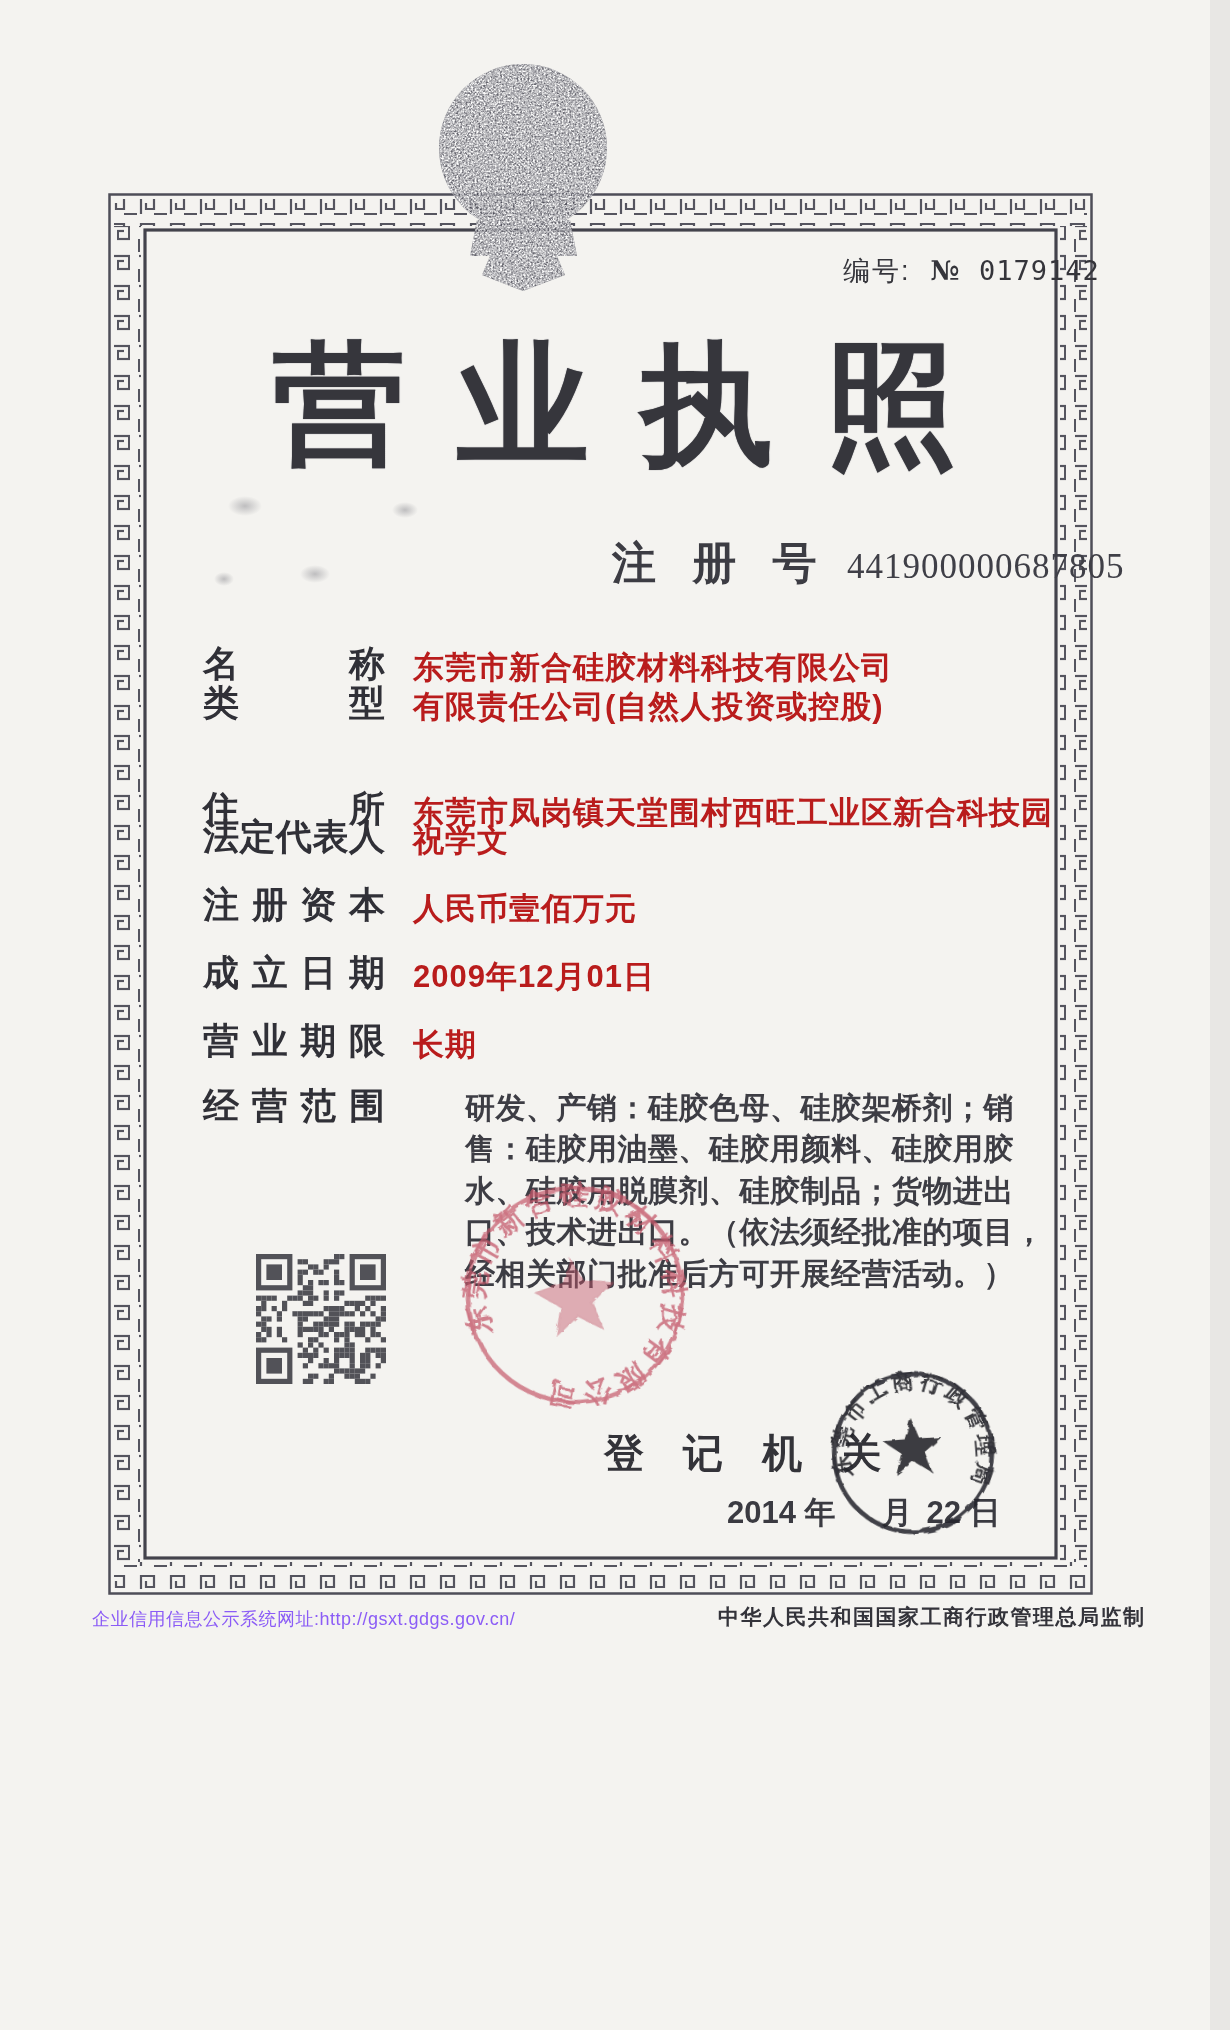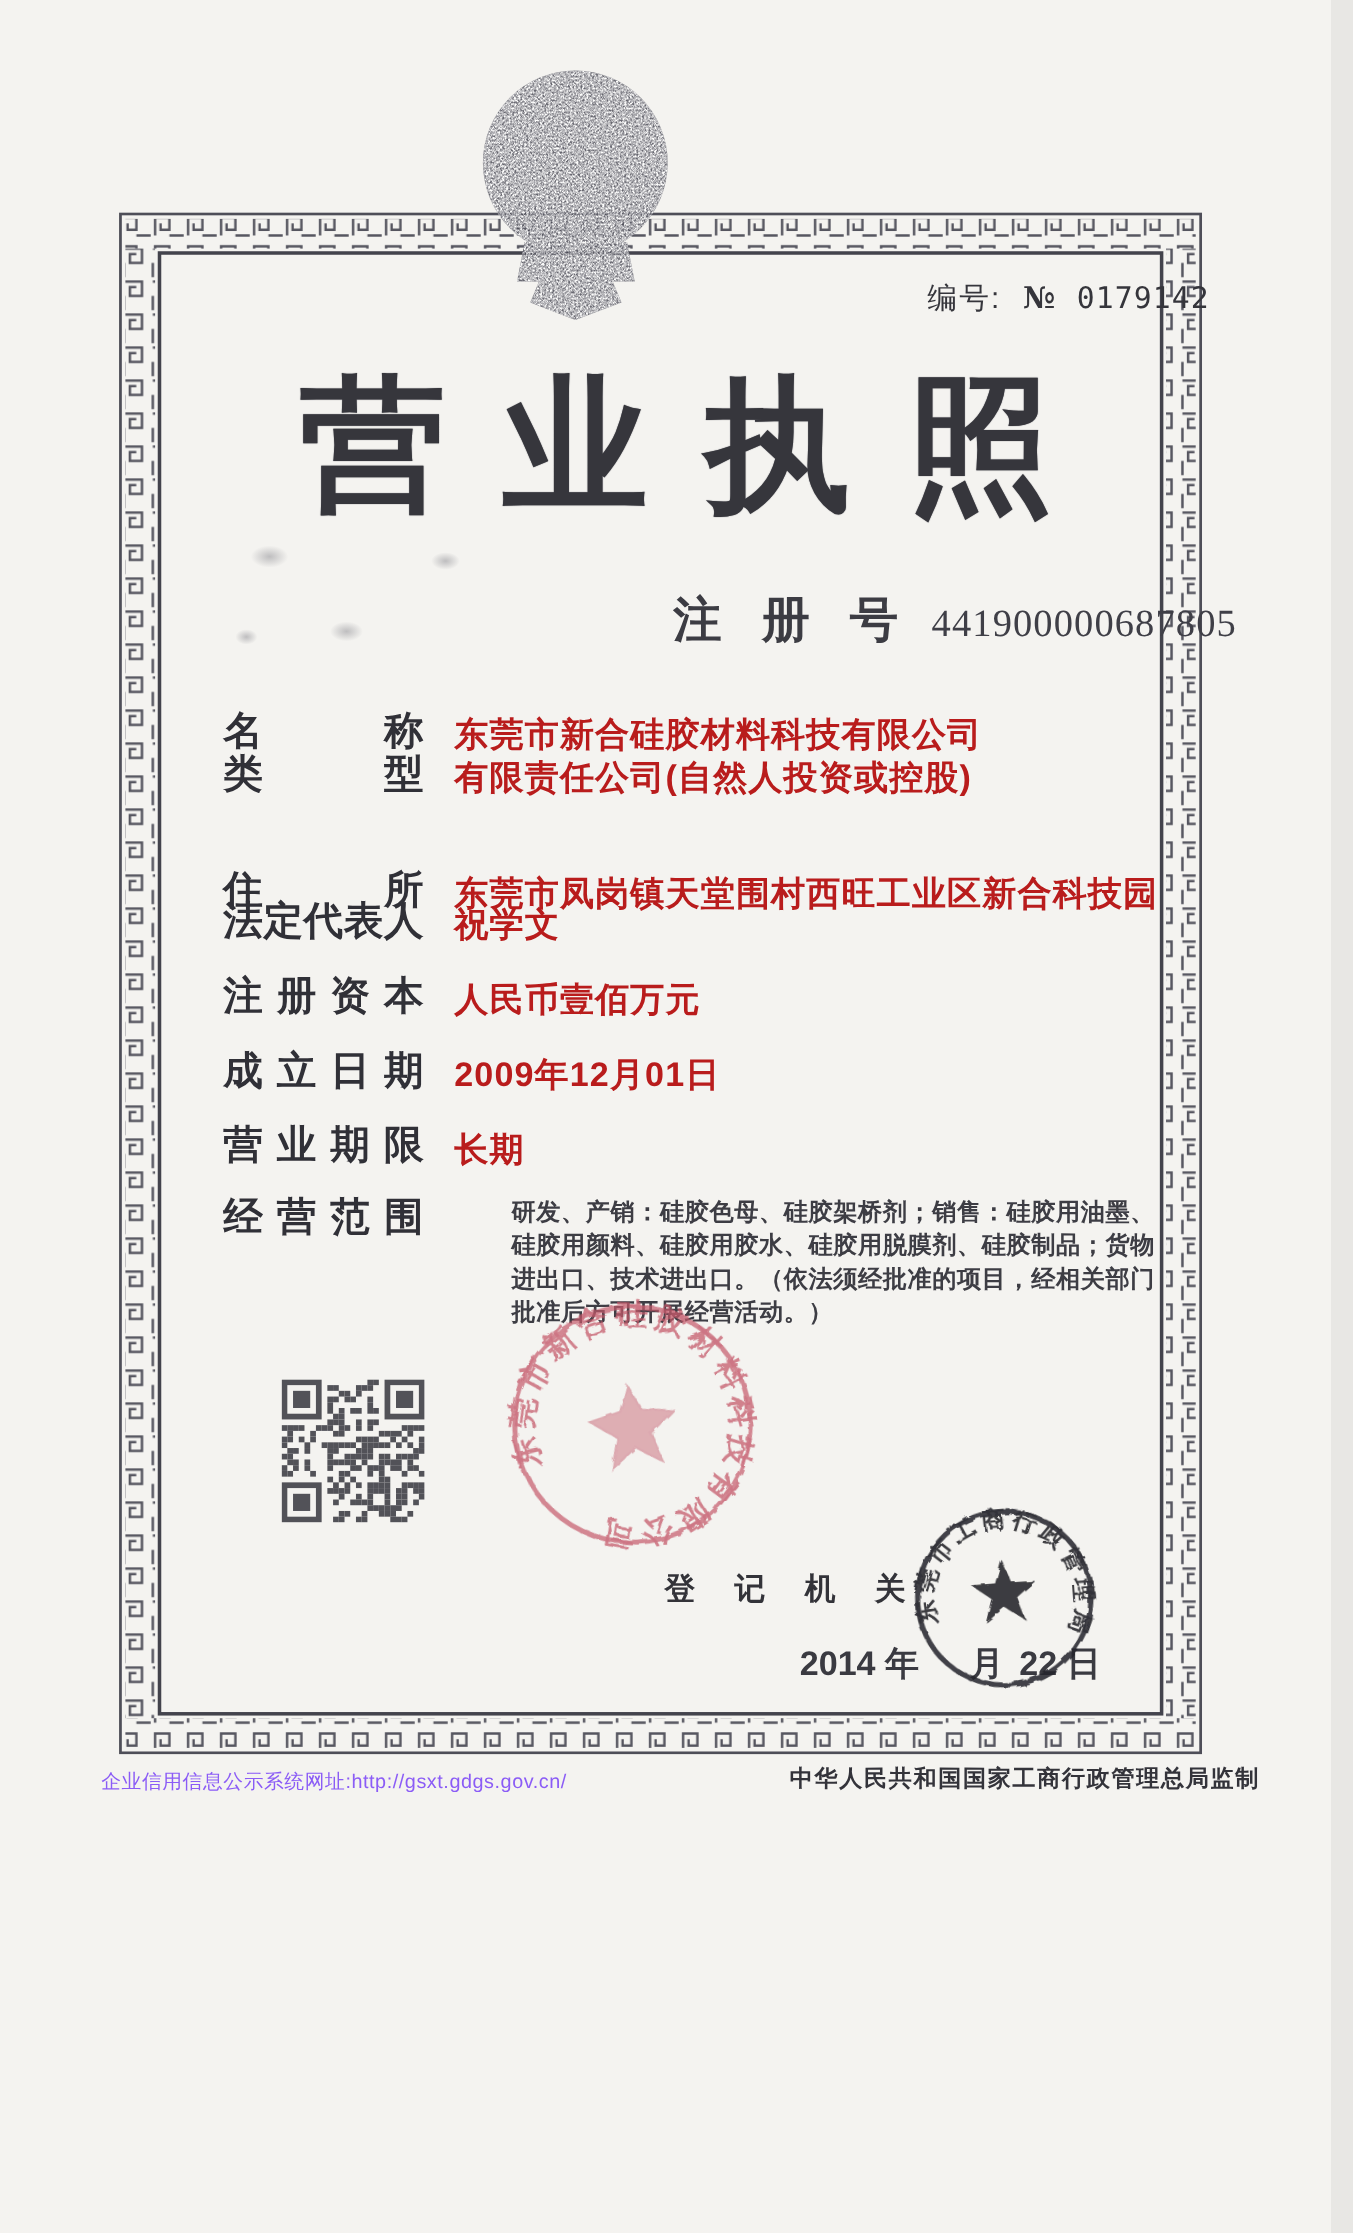--- a/index.html
+++ b/index.html
@@ -27,31 +27,31 @@
   .regline{position:absolute;left:612px;top:534px;white-space:nowrap;}
   .regline .rlabel{font-size:44px;font-weight:600;color:#3c3c43;letter-spacing:12px;}
   .regline .rvalue{font-family:"Liberation Serif","DejaVu Serif",serif;font-size:35px;color:#3f3f47;margin-left:14px;letter-spacing:1px;}
 
   
   .row{position:absolute;left:203px;display:flex;align-items:flex-start;white-space:nowrap;}
   .flabel{display:inline-block;flex:none;width:182px;font-size:36px;font-weight:600;color:#303037;
           text-align:justify;text-align-last:justify;letter-spacing:0;}
   .fvalue{margin-left:28px;padding-top:7px;font-size:31px;font-weight:700;color:#b91c1c;letter-spacing:1px;}
   .fvalue.para{white-space:normal;width:600px;margin-left:80px;padding-top:5px;
-               font-size:22px;line-height:1.38;letter-spacing:.5px;color:#3d3d44;font-weight:600;}
+               font-size:30px;line-height:1.38;letter-spacing:.5px;color:#3d3d44;font-weight:600;}
 
   
   .qr{position:absolute;left:256px;top:1254px;width:130px;height:130px;opacity:.88;}
 
   
   .company-seal{position:absolute;left:462px;top:1182px;width:226px;height:226px;opacity:.82;transform:rotate(-8deg);z-index:4;}
   .registrar-seal{position:absolute;left:828px;top:1368px;width:170px;height:170px;opacity:.93;transform:rotate(-4deg);z-index:6;}
 
   
-  .registrar{position:absolute;left:604px;top:1426px;font-size:28px;font-weight:600;color:#333339;letter-spacing:14px;z-index:5;white-space:nowrap;}
+  .registrar{position:absolute;left:604px;top:1426px;font-size:40px;font-weight:600;color:#333339;letter-spacing:14px;z-index:5;white-space:nowrap;}
   .issue-date{position:absolute;left:727px;top:1492px;font-size:31px;font-weight:600;color:#3a3a41;z-index:5;display:flex;white-space:nowrap;}
   .issue-date .gap1{display:inline-block;width:46px;}
   .issue-date .gap2{display:inline-block;width:14px;}
 
   
   .footer-left{position:absolute;left:92px;top:1607px;font-size:18px;color:#8b5cf6;letter-spacing:.5px;white-space:nowrap;}
   .footer-right{position:absolute;left:718px;top:1603px;font-size:21px;font-weight:700;color:#33333a;letter-spacing:1.5px;white-space:nowrap;}
 
   
   .smudge{position:absolute;border-radius:50%;

